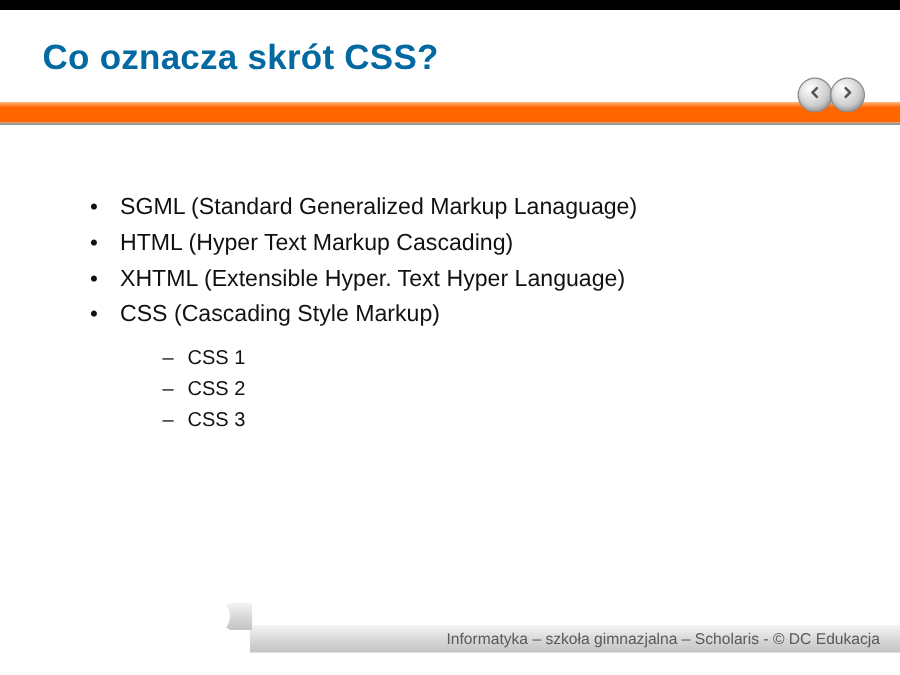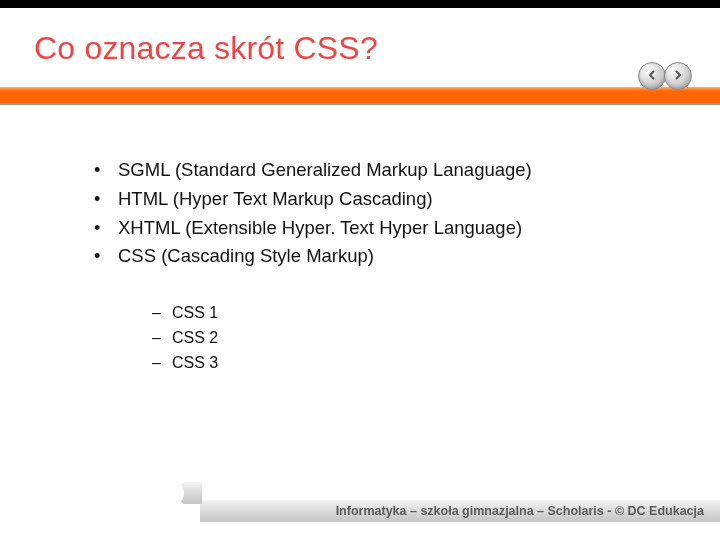--- a/index.html
+++ b/index.html
@@ -1,36 +1,36 @@
 <!DOCTYPE html>
 <html><head>
 <meta charset="utf-8">
 <style>
   * { margin: 0; padding: 0; box-sizing: border-box; }
   html, body { width: 720px; height: 540px; font-family: Arial, Helvetica, sans-serif; background: #fff; overflow: hidden; }
   .slide { position: relative; width: 720px; height: 540px; background: #fff; }
   .topbar { height: 8px; background: #000; width: 720px; }
   .title-area { padding: 22px 0 12px 34px; }
-  .title { font-size: 32px; font-weight: normal; color: #ef4444; letter-spacing: 0.2px; }
+  .title { font-size: 28px; font-weight: bold; color: #0369a1; letter-spacing: 0.2px; }
   .orange-band { position: relative; height: 16px; background: #ff6600; width: 720px; margin-top: 8px; }
   .orange-gloss { position: absolute; top: 0; left: 0; width: 720px; height: 4px; background: linear-gradient(#ffb070, #ff6600); }
   .orange-underline { height: 2px; width: 720px; background: #999; }
   .nav-buttons { position: absolute; right: 28px; top: 62px; display: flex; gap: 0; z-index: 5; }
   .nav-btn { width: 28px; height: 28px; border-radius: 50%; background: radial-gradient(circle at 35% 30%, #fefefe, #cfcfcf 55%, #9a9a9a); border: 1px solid #888; display: flex; align-items: center; justify-content: center; cursor: pointer; margin-left: -2px; box-shadow: inset 0 -2px 3px rgba(0,0,0,.15); }
   .nav-btn svg { width: 12px; height: 12px; }
-  .content { padding: 52px 40px 0 88px; }
+  .content { padding: 52px 40px 0 66px; }
   .bullet-list { list-style: none; }
   .bullet-list > li { position: relative; padding-left: 30px; font-size: 18.5px; color: #111; line-height: 1.45; margin-bottom: 2px; }
   .bullet-list > li::before { content: "•"; position: absolute; left: 6px; top: 0; font-size: 18px; color: #111; }
-  .sub-list { list-style: none; margin-top: 31px; margin-left: 30px; }
+  .sub-list { list-style: none; margin-top: 10px; margin-left: 30px; }
   .sub-list > li { position: relative; padding-left: 24px; font-size: 16px; color: #111; line-height: 1.55; }
   .sub-list > li::before { content: "–"; position: absolute; left: 4px; top: 0; font-size: 16px; color: #111; }
   .footer-bar { position: absolute; left: 0; bottom: 18px; width: 720px; height: 22px; display: flex; align-items: center; }
   .footer-strip { flex: 1; height: 22px; background: linear-gradient(#f5f5f5, #d7d7d7 55%, #c4c4c4); display: flex; align-items: center; justify-content: flex-end; padding-right: 16px; }
-  .footer-text { font-size: 12.5px; font-weight: bold; color: #5a5a5a; white-space: nowrap; padding-left: 16px; }
+  .footer-text { font-size: 12.5px; font-weight: normal; color: #5a5a5a; white-space: nowrap; padding-left: 16px; }
   .footer-leadin { position: absolute; left: 0; bottom: 18px; width: 200px; height: 22px; background: #fff; }
   .footer-chevron { position: absolute; left: 158px; bottom: 18px; width: 44px; height: 22px; overflow: hidden; }
   .footer-chevron::before { content: ""; position: absolute; left: 0; top: 0; width: 44px; height: 22px; background: linear-gradient(#f5f5f5, #d7d7d7 55%, #c4c4c4); clip-path: polygon(26px 0, 44px 0, 44px 22px, 26px 22px, 10px 11px); }
   .footer-chevron::after { content: ""; position: absolute; left: -10px; top: -5px; width: 36px; height: 32px; border-radius: 50%; background: #fff; }
 </style>
 </head>
 <body>
 
 <div class="slide">
   <div class="topbar"></div>

